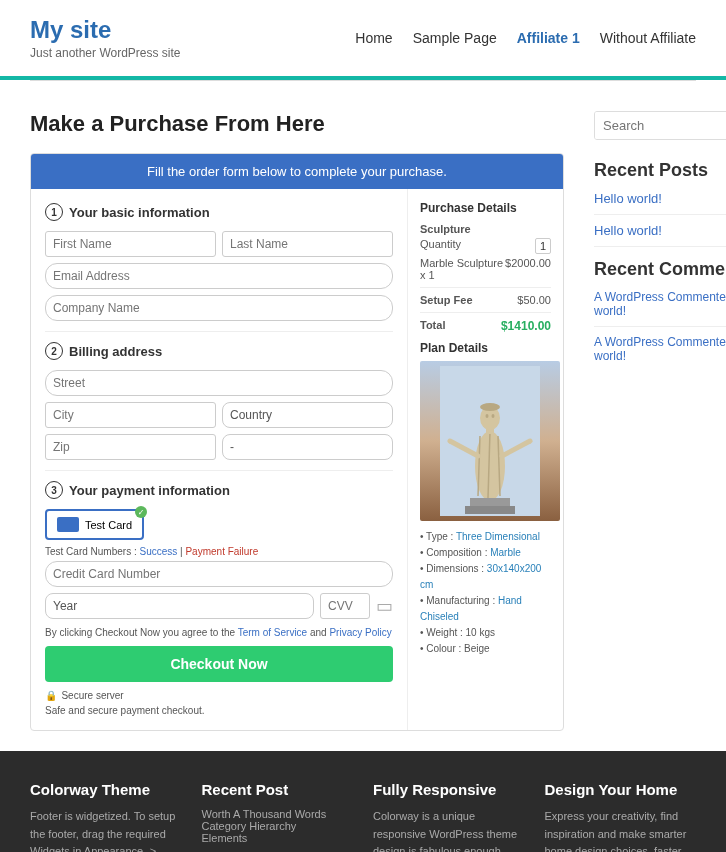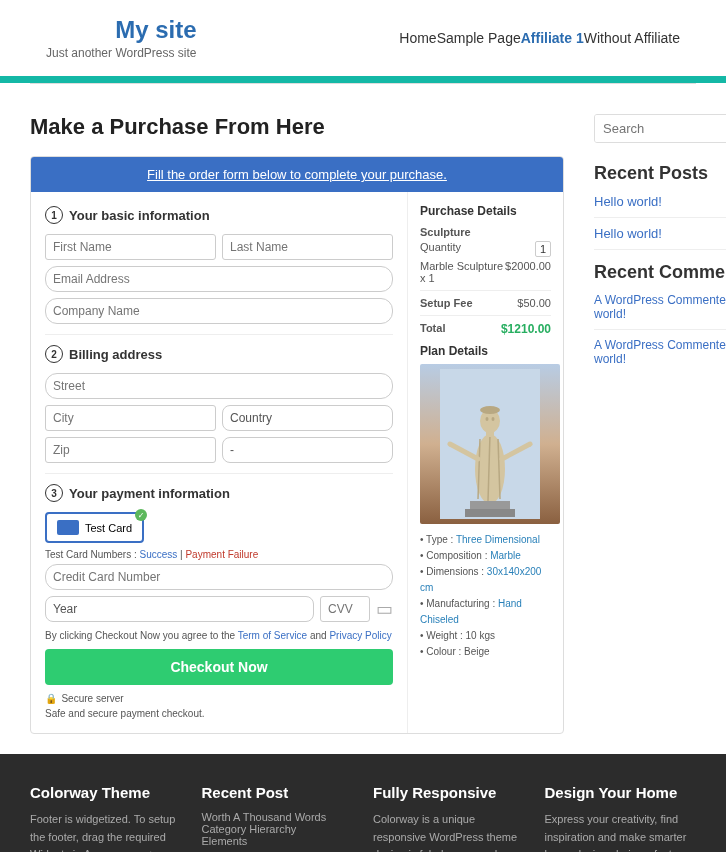--- a/index.html
+++ b/index.html
@@ -1,37 +1,37 @@
 <!DOCTYPE html>
 <html><head>
   <meta charset="utf-8">
   <style>
     * { box-sizing: border-box; margin: 0; padding: 0; }
     body { font-family: Arial, sans-serif; font-size: 14px; color: #333; background: #fff; }
 
     
-    .header { padding: 16px 46px; display: flex; justify-content: space-between; align-items: center; border-bottom: 7px solid #14b8a6; text-align: right; }
+    .header { padding: 16px 30px; display: flex; justify-content: space-between; align-items: center; border-bottom: 4px solid #14b8a6; }
     .site-title { font-size: 24px; font-weight: bold; color: #2b6cb0; }
     .site-tagline { font-size: 12px; color: #666; margin-top: 2px; }
-    .nav { display: flex; align-items: center; }
+    .nav { display: flex; gap: 20px; align-items: center; }
     .nav a { text-decoration: none; color: #333; font-size: 14px; }
     .nav a.affiliate { color: #2b6cb0; font-weight: bold; }
     .header-divider { border: none; border-top: 1px solid #ddd; margin: 0 30px; }
 
     
     .main-content { display: flex; gap: 30px; padding: 30px 30px 20px; max-width: 726px; }
     .content-area { flex: 1; }
     .sidebar { width: 185px; flex-shrink: 0; }
 
     
     .page-title { font-size: 22px; font-weight: bold; color: #222; margin-bottom: 16px; }
 
     
     .purchase-container { border: 1px solid #ddd; border-radius: 4px; overflow: hidden; }
-    .purchase-header { background: #3a6fc4; color: white; text-align: center; padding: 10px; font-size: 13px; text-decoration: underline; }
+    .purchase-header { background: #3a6fc4; color: white; text-align: center; padding: 10px; font-size: 13px; }
 
     .purchase-body { display: flex; }
     .form-section { flex: 1; padding: 14px; border-right: 1px solid #eee; }
     .details-section { width: 155px; padding: 12px; flex-shrink: 0; }
 
     
     .step-title { font-size: 13px; font-weight: bold; color: #333; margin-bottom: 10px; display: flex; align-items: center; gap: 6px; }
     .step-circle { width: 18px; height: 18px; border-radius: 50%; border: 1.5px solid #333; display: flex; align-items: center; justify-content: center; font-size: 10px; flex-shrink: 0; }
 
     .form-row { display: flex; gap: 6px; margin-bottom: 6px; }
@@ -237,21 +237,21 @@
 
           <div class="detail-row">
             <span class="detail-bold">Setup Fee</span>
             <span class="detail-value">$50.00</span>
           </div>
 
           <hr class="detail-divider">
 
           <div class="detail-row">
             <span class="detail-bold">Total</span>
-            <span class="total-value">$1210.00</span>
+            <span class="total-value">$1410.00</span>
           </div>
 
           <div class="plan-details-title">Plan Details</div>
 
           <div class="statue-container">
             <svg class="statue-svg" viewBox="0 0 100 150" xmlns="http://www.w3.org/2000/svg">
 
               <rect width="100" height="150" fill="#c8d8e8"></rect>
 
               <ellipse cx="50" cy="100" rx="15" ry="35" fill="#d4c5a0"></ellipse>

